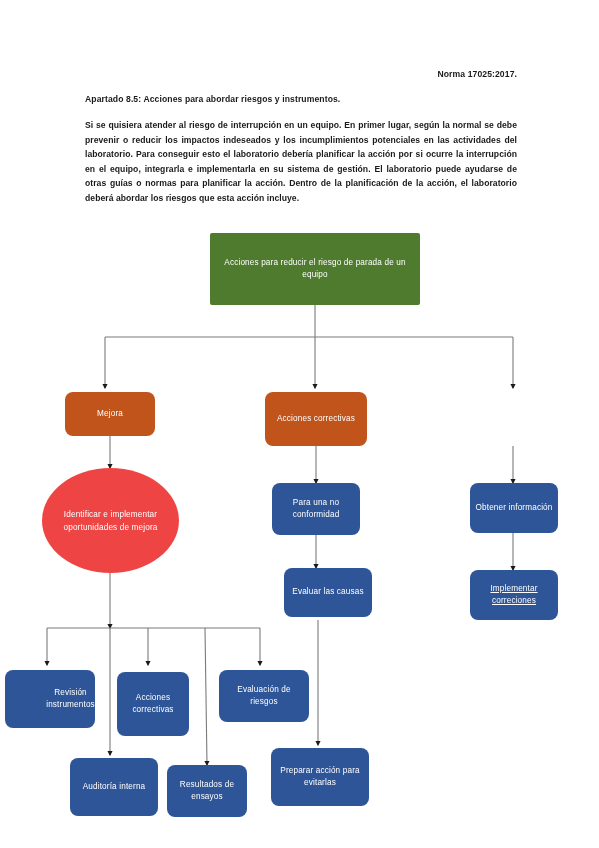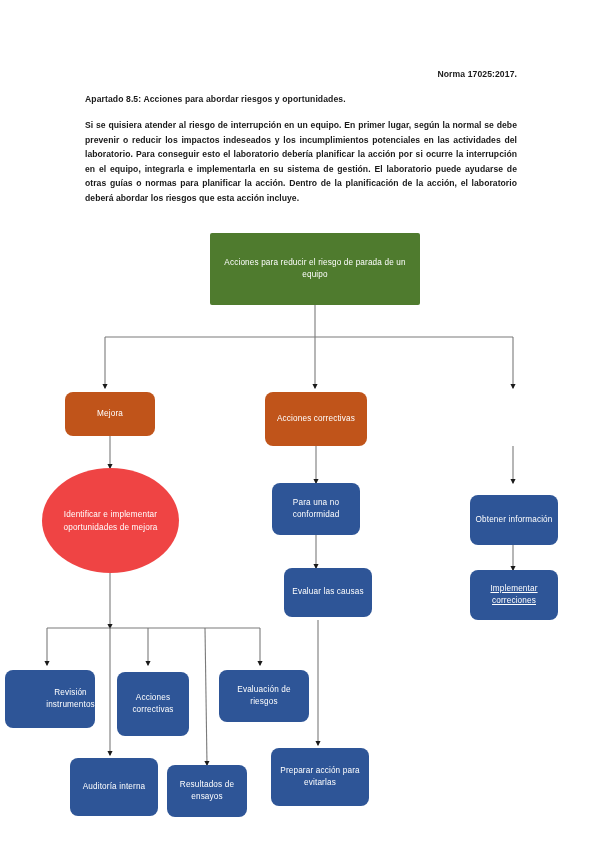--- a/index.html
+++ b/index.html
@@ -93,21 +93,21 @@
     line-height: 13px;
   }
 </style>
 </head>
 <body>
 
 <div id="page">
 
   <div class="doc-text doc-line" id="norma">Norma 17025:2017.</div>
 
-  <div class="doc-text doc-line" id="apartado">Apartado 8.5: Acciones para abordar riesgos y oportunidades.</div>
+  <div class="doc-text doc-line" id="apartado">Apartado 8.5: Acciones para abordar riesgos y instrumentos.</div>
 
   <div class="doc-text" id="parrafo">
     <p>Si se quisiera atender al riesgo de interrupción en un equipo. En primer lugar, según la normal se debe prevenir o reducir los impactos indeseados y los incumplimientos potenciales en las actividades del laboratorio. Para conseguir esto el laboratorio debería planificar la acción por si ocurre la interrupción en el equipo, integrarla e implementarla en su sistema de gestión. El laboratorio puede ayudarse de otras guías o normas para planificar la acción. Dentro de la planificación de la acción, el laboratorio deberá abordar los riesgos que esta acción incluye.</p>
   </div>
 
   <div id="diagram">
 
     <svg id="connectors" viewBox="0 0 599 848">
       <defs>
         <marker id="arrow" viewBox="0 0 10 10" refX="8" refY="5" markerWidth="5" markerHeight="5" orient="auto-start-reverse">
@@ -151,21 +151,21 @@
 
     <div class="node orange" style="left:265px; top:392px; width:102px; height:54px;">Acciones correctivas</div>
 
 
     <div class="node ellipse" style="left:42px; top:468px; width:137px; height:105px;">Identificar e implementar oportunidades de mejora</div>
 
     <div class="node blue" style="left:272px; top:483px; width:88px; height:52px;">Para una no conformidad</div>
 
     <div class="node blue" style="left:284px; top:568px; width:88px; height:49px;">Evaluar las causas</div>
 
-    <div class="node blue" style="left:470px; top:483px; width:88px; height:50px;margin-top:12px;">Obtener información</div>
+    <div class="node blue" style="left:470px; top:483px; width:88px; height:50px;">Obtener información</div>
 
     <div class="node blue" style="left:470px; top:570px; width:88px; height:50px;text-decoration:underline;">Implementar correciones</div>
 
     <div class="node blue" style="left:5px; top:670px; width:90px; height:58px;padding-left:46px;">Revisión instrumentos</div>
 
     <div class="node blue" style="left:117px; top:672px; width:72px; height:64px;">Acciones correctivas</div>
 
     <div class="node blue" style="left:219px; top:670px; width:90px; height:52px;">Evaluación de riesgos</div>
 
     <div class="node blue" style="left:70px; top:758px; width:88px; height:58px;">Auditoría interna</div>

